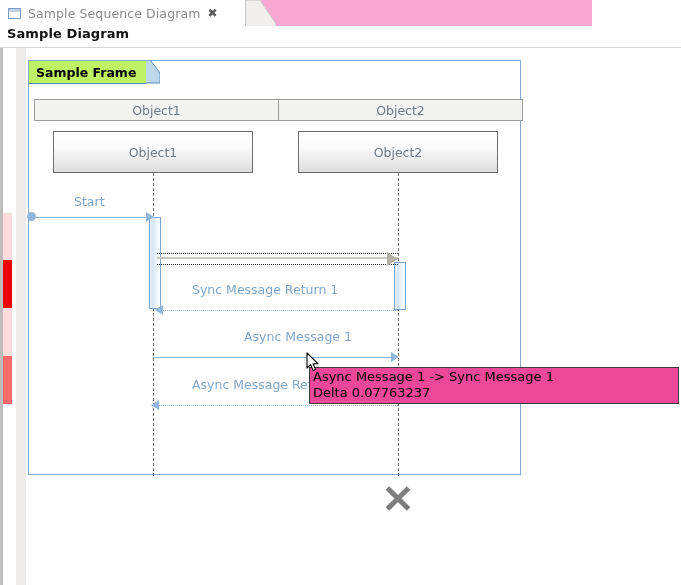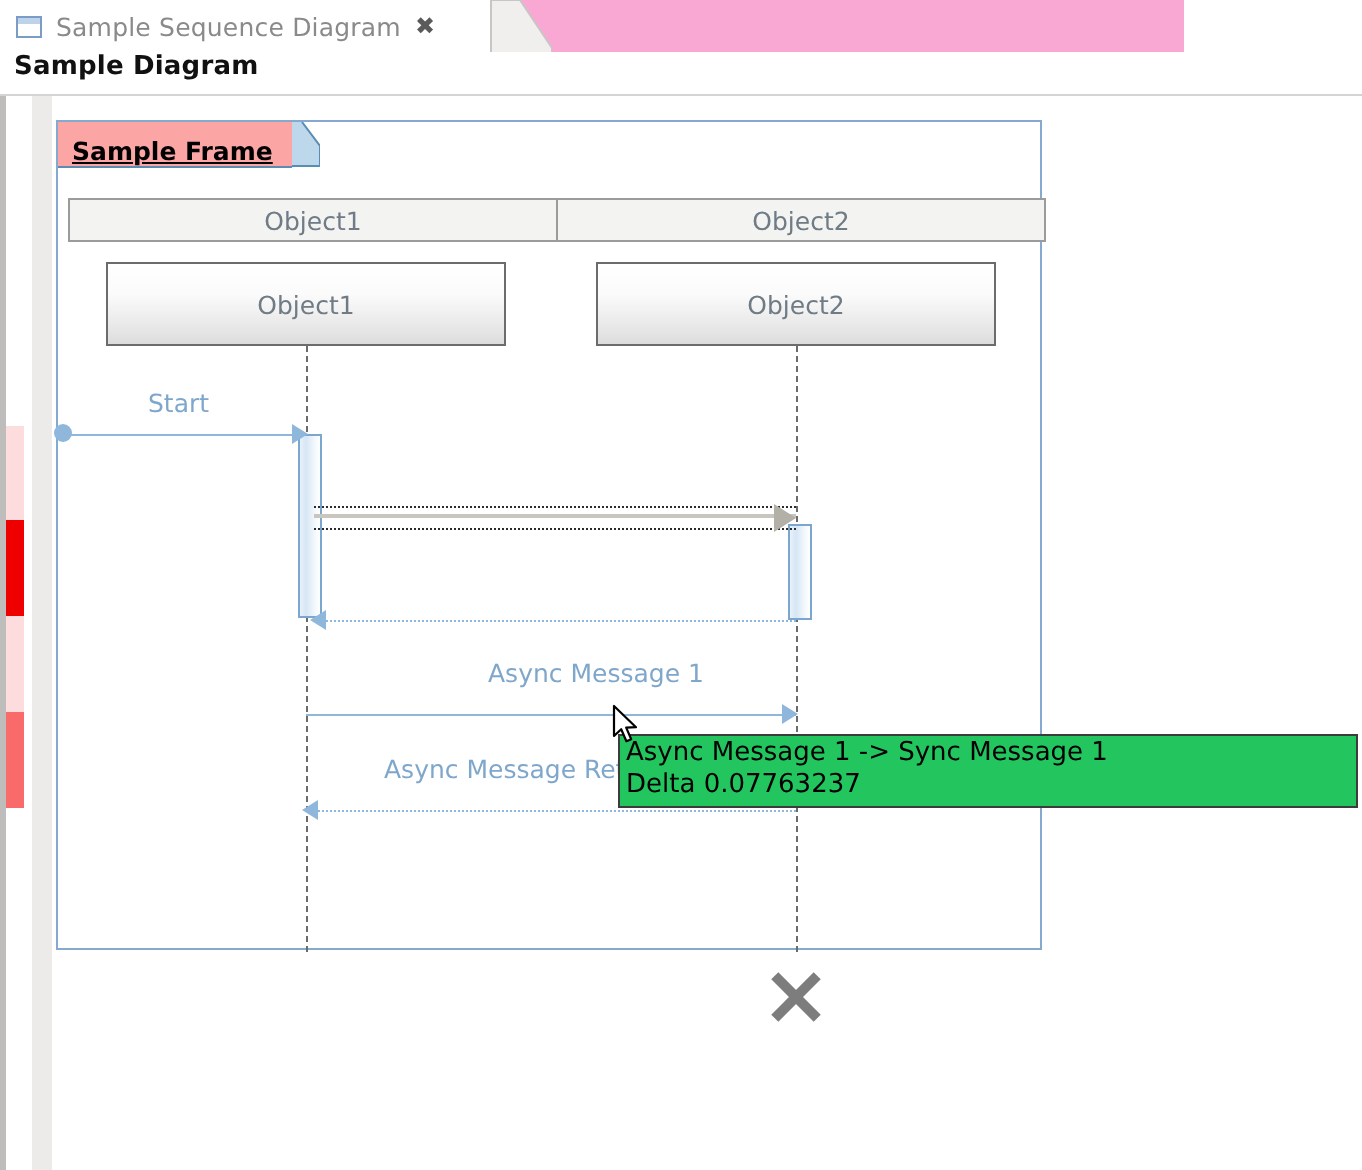--- a/index.html
+++ b/index.html
@@ -34,22 +34,22 @@
   
   .ruler-shadow{position:absolute;left:0;top:0;width:3px;height:537px;background:#bfbdbb;}
   .ruler-track{position:absolute;left:3px;top:0;width:9px;height:537px;background:#ffffff;}
   .ruler-gap{position:absolute;left:12px;top:0;width:4px;height:537px;background:#ffffff;}
   .ruler-track2{position:absolute;left:16px;top:0;width:10px;height:537px;background:#ecebe9;}
   .ruler-mark{position:absolute;left:3px;width:9px;}
 
   
   .frame{position:absolute;left:28px;top:12px;width:493px;height:415px;
          border:1px solid #86a9cf;box-sizing:border-box;background:#ffffff;}
-  .frame-tag{position:absolute;left:0;top:0;height:22px;background:#fca5a5;
-             border-right:0;border-bottom:1px solid #5d8cb3;display:flex;align-items:flex-end;text-decoration:underline;}
+  .frame-tag{position:absolute;left:0;top:0;height:22px;background:#bef264;
+             border-right:0;border-bottom:1px solid #5d8cb3;display:flex;align-items:center;}
   .frame-tag-label{padding:0 10px 0 7px;font-size:12.5px;font-weight:bold;color:#000000;white-space:nowrap;}
   .frame-tag-corner{position:absolute;top:0;width:14px;height:22px;}
 
   
   .hdr-row{position:absolute;left:5px;top:38px;display:flex;}
   .hdr-cell{height:22px;background:#f3f3f2;border:1px solid #9b9b9b;box-sizing:border-box;
             display:flex;align-items:center;justify-content:center;}
   .hdr-cell-label{font-size:12.5px;color:#6f7b85;}
 
   
@@ -80,21 +80,21 @@
   .arrow-right-grey{border-top:7px solid transparent;border-bottom:7px solid transparent;border-left:11px solid #b3b0a8;}
   .start-dot{position:absolute;width:9px;height:9px;border-radius:50%;background:#8fb7dc;}
 
   
   .destroy-x{position:absolute;}
   .destroy-x span{position:absolute;left:0;top:11px;width:30px;height:5px;background:#7d7d7d;}
   .destroy-x span.a{transform:rotate(45deg);}
   .destroy-x span.b{transform:rotate(-45deg);}
 
   
-  .tooltip{position:absolute;background:#22c55e;border:1px solid #3c3c3c;box-sizing:border-box;
+  .tooltip{position:absolute;background:#ec4899;border:1px solid #3c3c3c;box-sizing:border-box;
            padding:1px 3px 2px 3px;font-size:13px;color:#000000;line-height:16px;white-space:nowrap;}
   .tooltip div{font-family:"DejaVu Sans","Liberation Sans",sans-serif;}
 
   
   .cursor{position:absolute;width:14px;height:21px;}
 </style>
 </head>
 <body>
 
 <div id="app">
@@ -171,20 +171,21 @@
       <div class="arrow-head arrow-right-blue" style="left:117px;top:151px;"></div>
       <div class="msg-label" style="left:45px;top:133px;">Start</div>
 
       <div class="msg-line sel-solid" style="left:128px;top:196px;width:241px;"></div>
       <div class="msg-line sel-dotted" style="left:128px;top:192px;width:241px;border-top-width:1px;border-top-style:dotted;border-top-color:#2b2b2b;"></div>
       <div class="msg-line sel-dotted" style="left:128px;top:203px;width:241px;border-top-width:1px;border-top-style:dotted;border-top-color:#2b2b2b;"></div>
       <div class="arrow-head arrow-right-grey" style="left:358px;top:191px;"></div>
 
       <div class="msg-line dotted" style="left:132px;top:249px;width:237px;"></div>
       <div class="arrow-head arrow-left-blue" style="left:126px;top:244px;"></div>
+      <div class="msg-label" style="left:163px;top:221px;">Sync Message Return 1</div>
 
       <div class="msg-line solid" style="left:124px;top:296px;width:245px;"></div>
       <div class="arrow-head arrow-right-blue" style="left:362px;top:291px;"></div>
       <div class="msg-label" style="left:191px;top:268px;margin-left:24px;">Async Message 1</div>
 
       <div class="msg-line dotted" style="left:128px;top:344px;width:241px;"></div>
       <div class="arrow-head arrow-left-blue" style="left:122px;top:339px;"></div>
       <div class="msg-label" style="left:163px;top:316px;">Async Message Return 1</div>
 
       <div class="destroy-x" style="left:354px;top:424px;width:30px;height:28px;">

